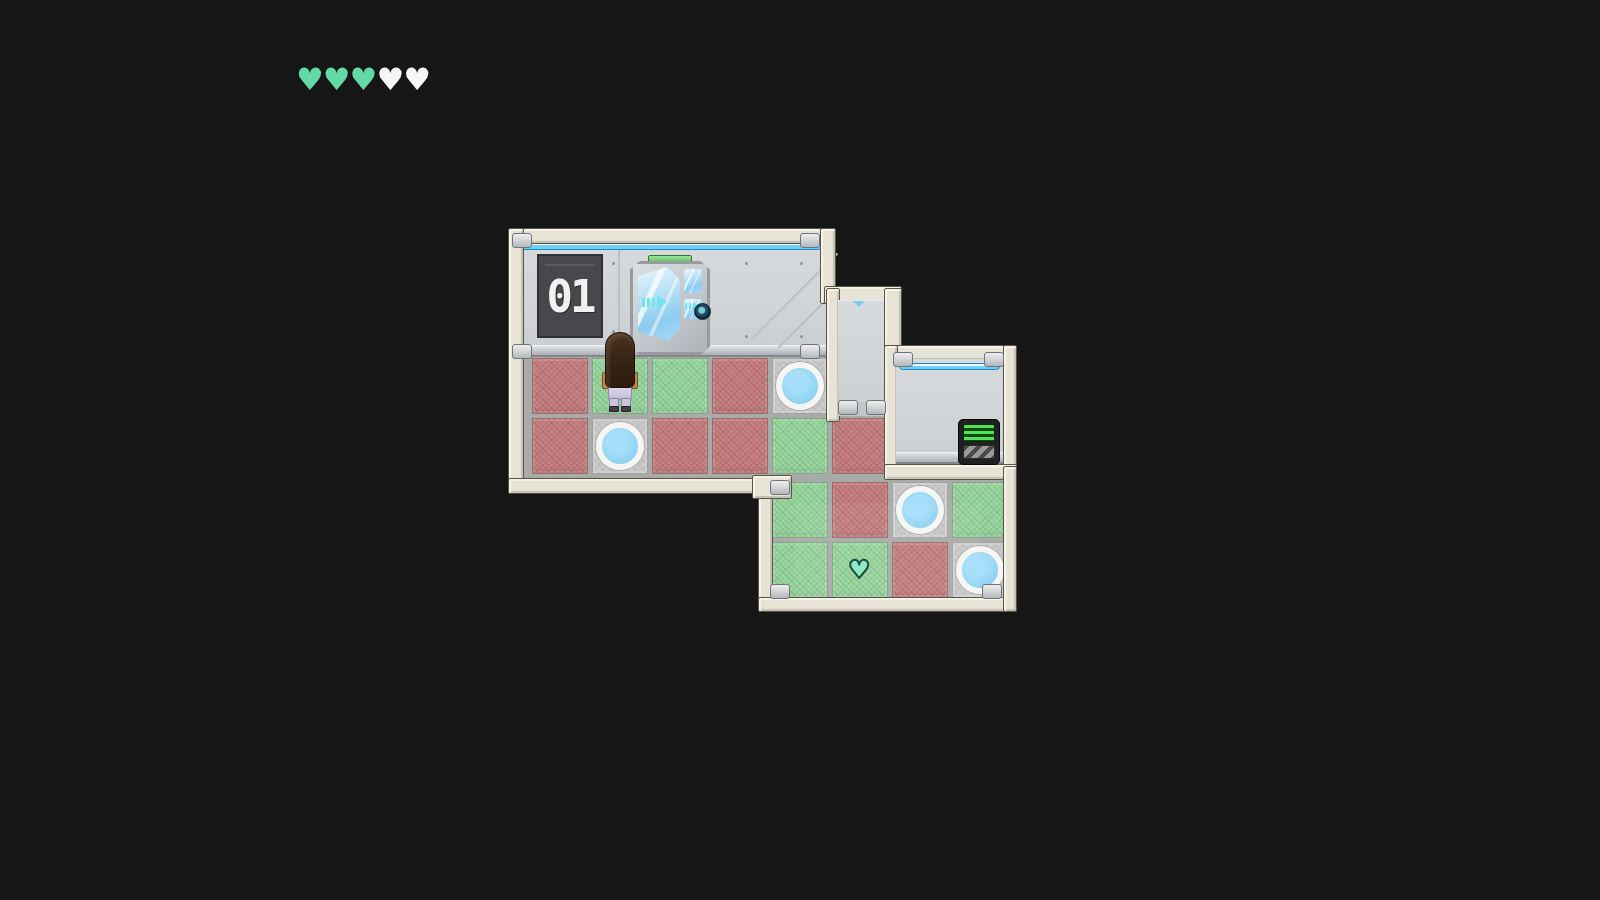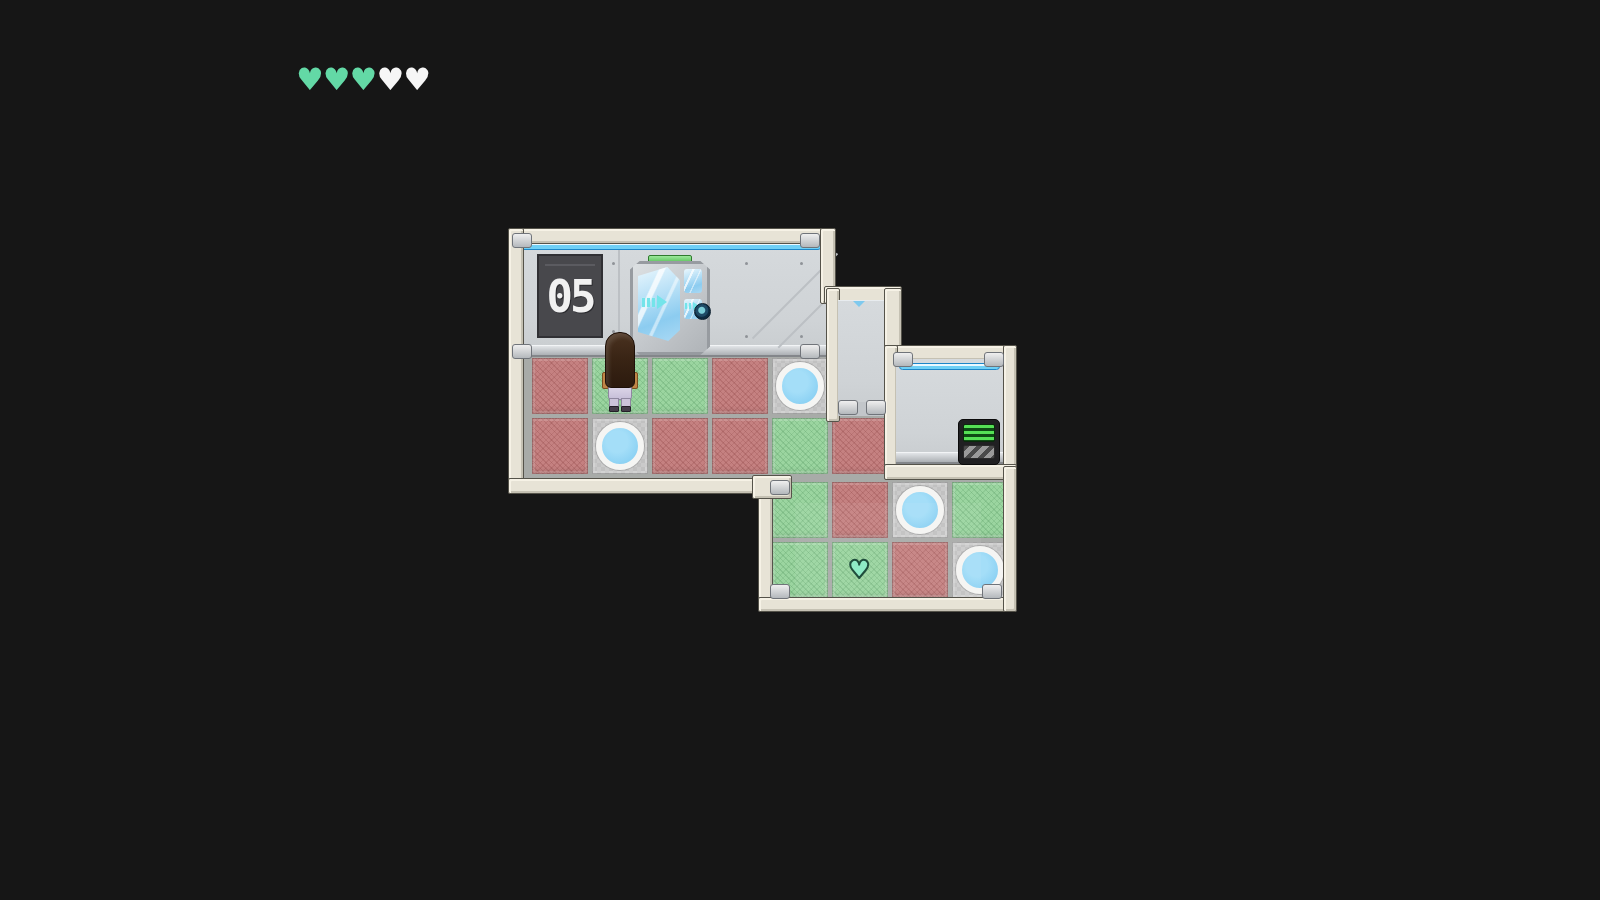--- a/index.html
+++ b/index.html
@@ -140,21 +140,21 @@
 
   <div class="interior wall" style="left:516px;top:236px;width:310px;height:121px;"></div>
   <div class="interior floor" style="left:516px;top:352px;width:310px;height:132px;"></div>
   <div class="interior floor" style="left:822px;top:414px;width:70px;height:64px;"></div>
   <div class="interior floor" style="left:766px;top:474px;width:240px;height:126px;"></div>
 
   <div class="decor lightstrip" style="left:518px;top:242px;width:304px;height:8px;box-sizing:border-box;"></div>
   <div class="decor basetrim" style="left:516px;top:345px;width:310px;height:12px;box-sizing:border-box;"></div>
 
   <div class="sign" style="left:537px;top:254px;width:66px;height:84px;">
-    <span class="sign-label">05</span>
+    <span class="sign-label">01</span>
   </div>
 
   <div class="door" style="left:630px;top:255px;width:80px;height:101px;">
     <div class="door-greenbar"></div>
     <div class="door-body"></div>
     <div class="glass glass-big"></div>
     <div class="glass glass-st"></div>
     <div class="glass glass-sm"></div>
     <div class="arrow" style="left:12px;top:40px;">
       <span class="bar"></span>

